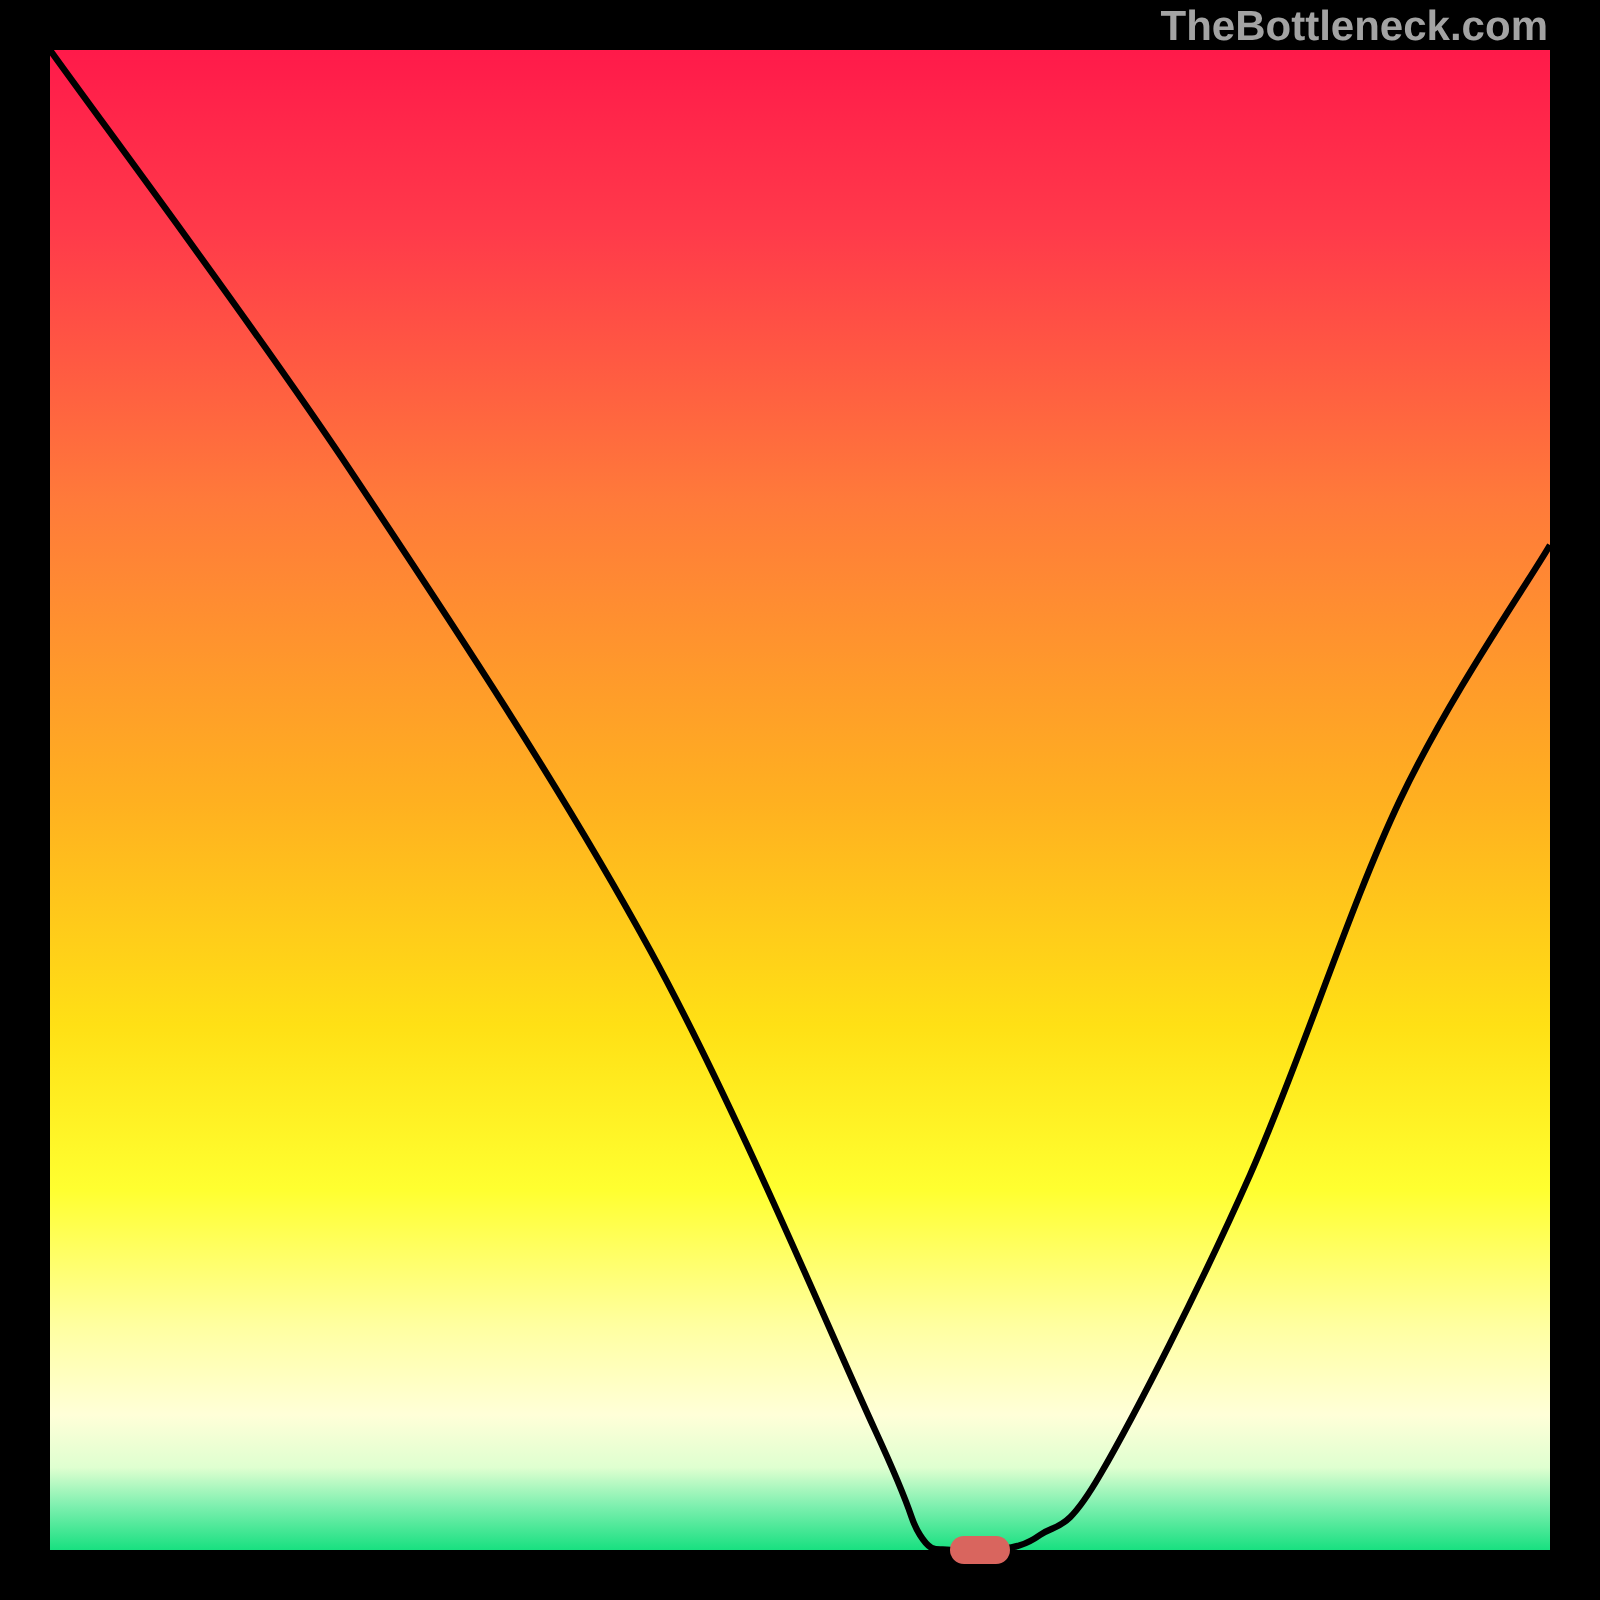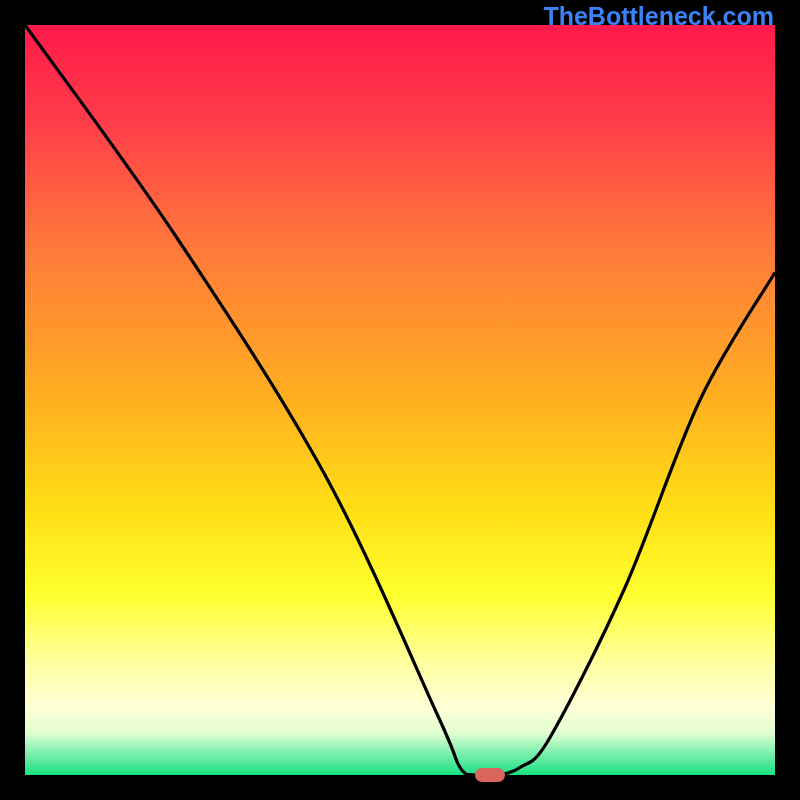--- a/index.html
+++ b/index.html
@@ -28,23 +28,23 @@
     left: 0;
     top: 0;
     width: 100%;
     height: 100%;
   }
   .watermark {
     position: absolute;
     top: 2px;
     right: 26px;
     font-family: Arial, Helvetica, sans-serif;
-    font-size: 25px;
+    font-size: 21px;
     font-weight: bold;
-    color: #3b82f6;
+    color: #a3a3a3;
     letter-spacing: 0px;
   }
   .curve-svg {
     position: absolute;
     left: 0;
     top: 0;
     width: 100%;
     height: 100%;
     pointer-events: none;
   }

